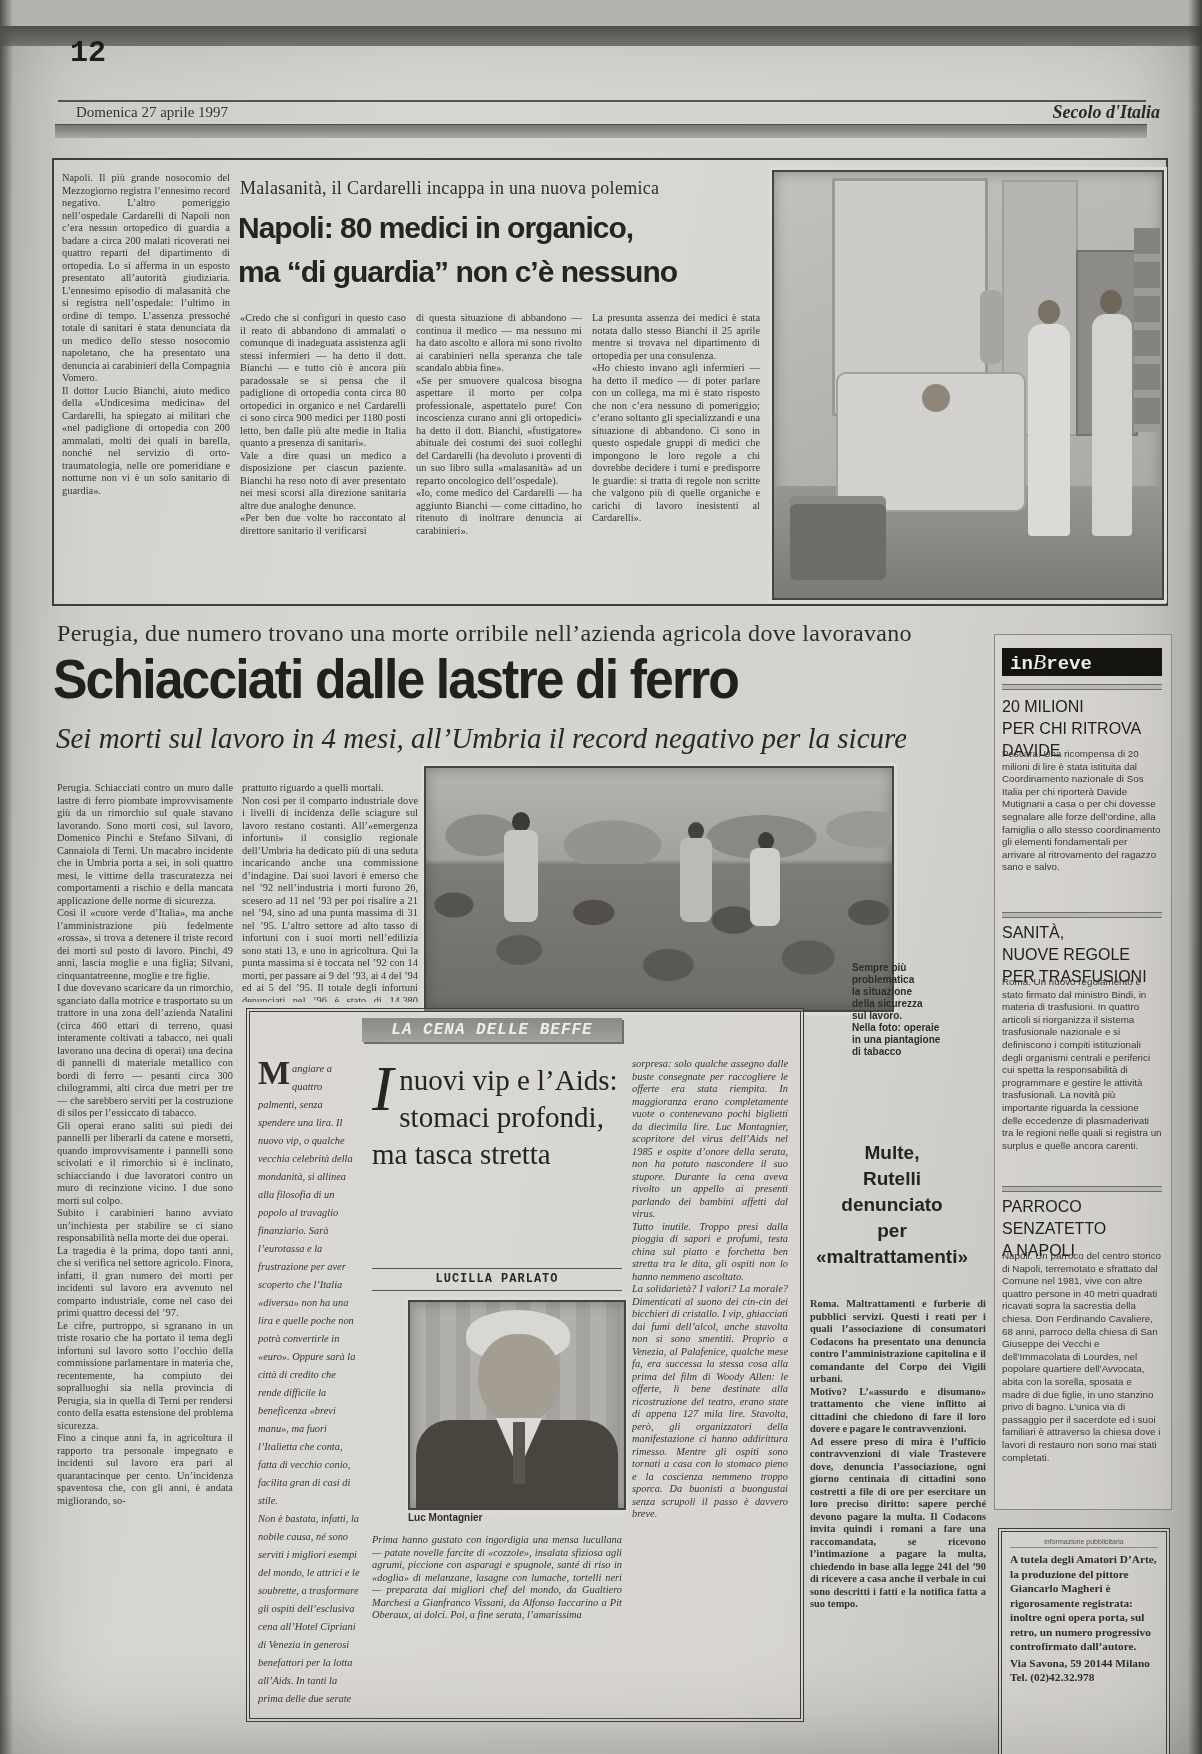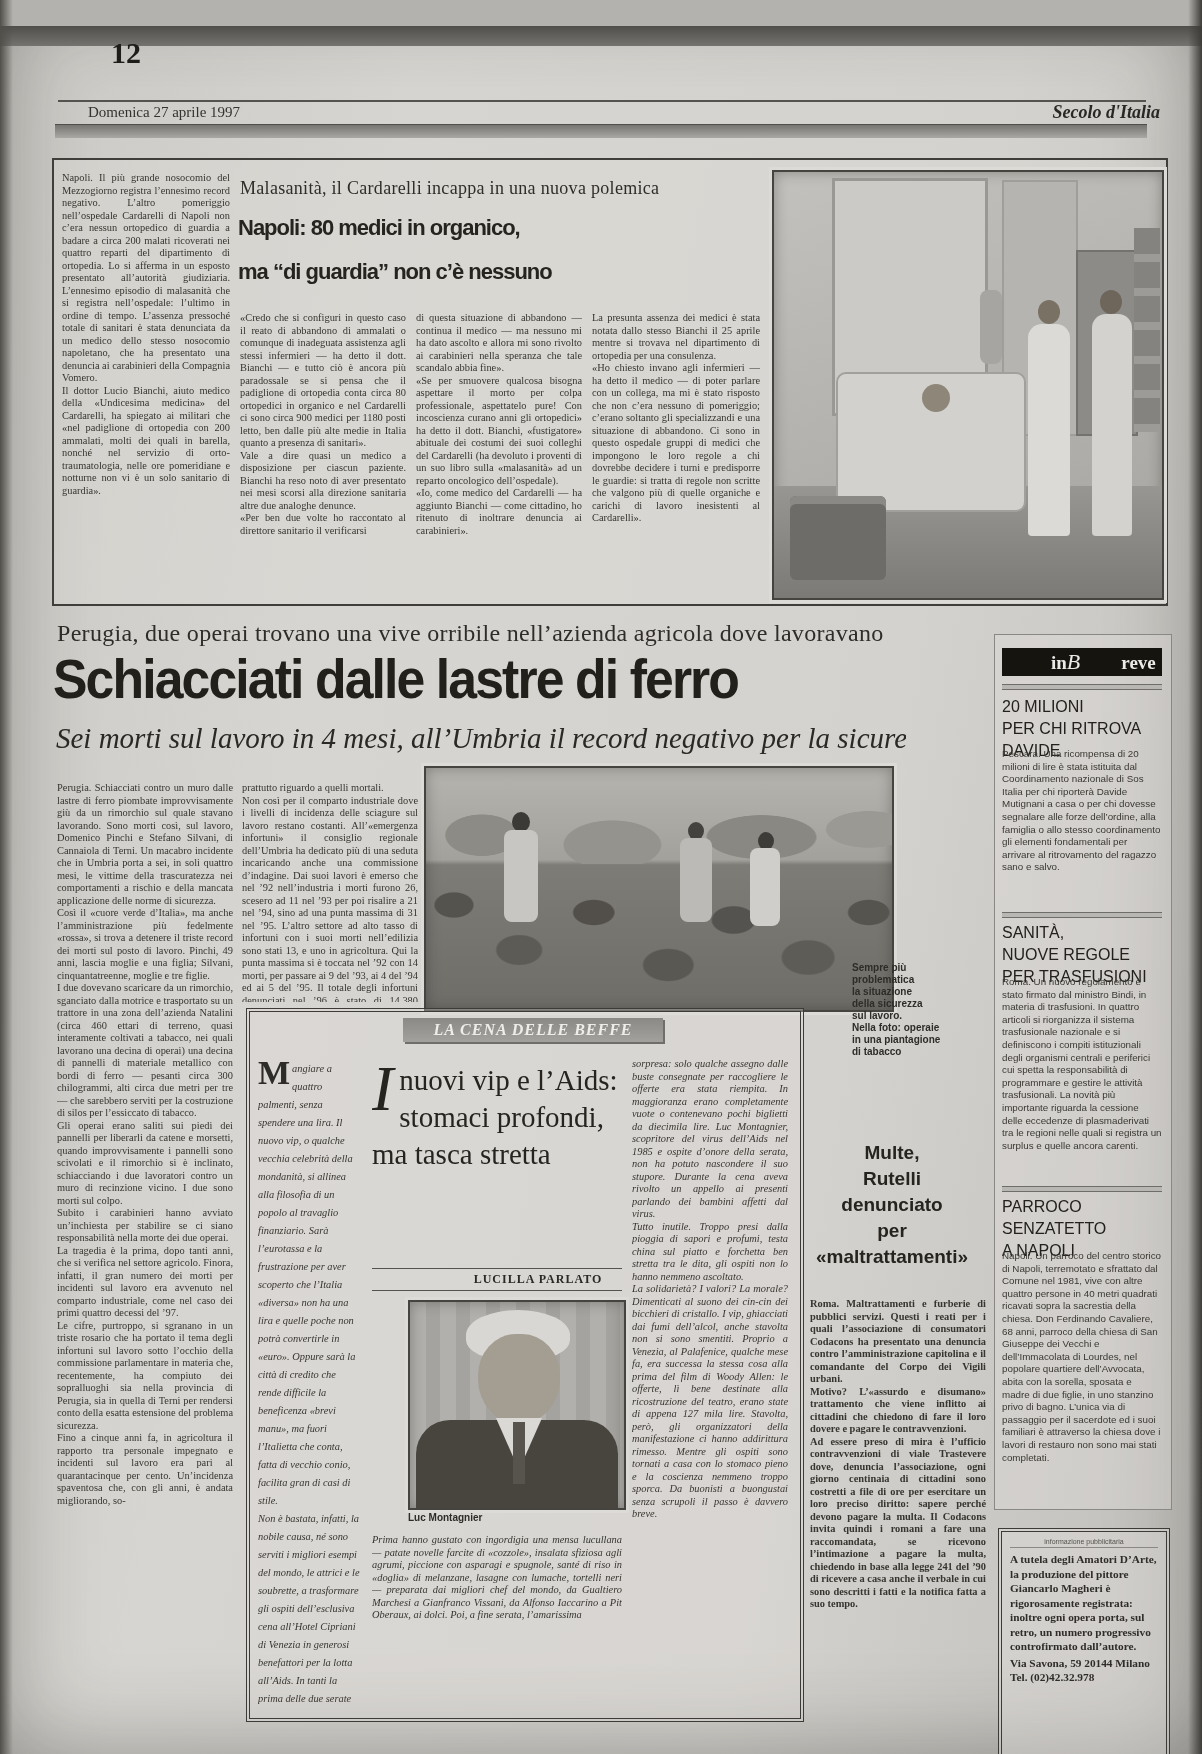--- a/index.html
+++ b/index.html
@@ -3,21 +3,21 @@
 <meta charset="utf-8">
 <style>
   html,body{margin:0;padding:0;background:#8d8b88;}
   #page{position:relative;width:1202px;height:1754px;overflow:hidden;
     background:linear-gradient(100deg,#cbc9c5 0%,#d7d5d1 28%,#d4d2ce 68%,#c0beba 100%);
     font-family:"Liberation Serif",serif;color:#2c2a26;
     box-shadow:inset 0 0 90px rgba(35,33,30,.38);}
   .abs{position:absolute;}
   .bodytxt{font-size:10.4px;line-height:12.5px;text-align:justify;white-space:pre-line;overflow:hidden;color:#37352f;}
   .bodytxt-i{font-style:italic;}
-  .sans{font-family:Liberation Serif, serif;margin-left:41px;}
+  .sans{font-family:Liberation Mono, monospace;}
   .kicker{font-size:18px;color:#2f2d29;letter-spacing:.3px;white-space:nowrap;overflow:hidden;}
   .hl-sans{font-family:"Liberation Sans",sans-serif;font-weight:bold;color:#26241f;white-space:pre-line;}
   .rule{background:#55534e;}
   .photo-frame{border:2px solid #46443f;box-shadow:0 0 0 3px #dddbd7, inset 0 0 14px rgba(30,28,25,.35);overflow:hidden;}
   .cap{font-family:"Liberation Sans",sans-serif;font-weight:bold;font-size:10px;line-height:12px;color:#2e2c28;white-space:pre-line;overflow:hidden;}
   .sb-title{font-family:"Liberation Sans",sans-serif;font-weight:normal;font-size:16px;line-height:22px;color:#23211d;white-space:pre-line;}
   .sb-body{font-family:"Liberation Sans",sans-serif;font-size:9.8px;line-height:12.6px;color:#3a3832;white-space:pre-line;overflow:hidden;}
   .sep{height:4px;border-top:1px solid #6f6d68;border-bottom:1px solid #6f6d68;background:#b9b7b3;}
   .shape{position:absolute;}
 </style>
@@ -28,32 +28,32 @@
 
   <div class="abs" style="left:0;top:0;width:1202px;height:26px;background:#b4b2ae;"></div>
   <div class="abs" style="left:0;top:26px;width:1202px;height:20px;background:linear-gradient(#504e4a,#757370);"></div>
   <div class="abs" style="left:0;top:0;width:13px;height:1754px;background:linear-gradient(90deg,#514f4a,rgba(81,79,74,0));"></div>
   <div class="abs" style="left:1188px;top:0;width:14px;height:1754px;background:linear-gradient(270deg,#3e3c38,rgba(62,60,56,0));"></div>
 
   <div class="abs sans" style="left:70px;top:36px;font-size:30px;font-weight:bold;color:#1f1d1a;">12</div>
 
 
   <div class="abs rule" style="left:58px;top:100px;width:1088px;height:2px;"></div>
-  <div class="abs" style="left:76px;top:104px;font-size:15px;color:#35332e;margin-left:12px;">Domenica 27 aprile 1997</div>
+  <div class="abs" style="left:76px;top:104px;font-size:15px;color:#35332e;">Domenica 27 aprile 1997</div>
   <div class="abs" style="left:960px;top:102px;width:200px;text-align:right;font-size:18px;font-weight:bold;font-style:italic;color:#2a2824;">Secolo d'Italia</div>
   <div class="abs" style="left:55px;top:124px;width:1092px;height:13px;background:linear-gradient(#777571,#aaa8a4);border-top:1px solid #514f4b;"></div>
 
   <div class="abs" style="left:52px;top:158px;width:1112px;height:444px;border:2px solid #403e3a;background:rgba(222,220,216,.35);"></div>
 
   <div class="abs bodytxt" style="left:62px;top:172px;width:168px;height:420px;">Napoli. Il più grande nosocomio del Mezzogiorno registra l’ennesimo record negativo. L’altro pomeriggio nell’ospedale Cardarelli di Napoli non c’era nessun ortopedico di guardia a badare a circa 200 malati ricoverati nei quattro reparti del dipartimento di ortopedia. Lo si afferma in un esposto presentato all’autorità giudiziaria. L’ennesimo episodio di malasanità che si registra nell’ospedale: l’ultimo in ordine di tempo. L’assenza pressoché totale di sanitari è stata denunciata da un medico dello stesso nosocomio napoletano, che ha presentato una denuncia ai carabinieri della Compagnia Vomero.
 Il dottor Lucio Bianchi, aiuto medico della «Undicesima medicina» del Cardarelli, ha spiegato ai militari che «nel padiglione di ortopedia con 200 ammalati, molti dei quali in barella, nonché nel servizio di orto-traumatologia, nelle ore pomeridiane e notturne non vi è un solo sanitario di guardia».</div>
 
   <div class="abs kicker" style="left:240px;top:178px;width:525px;">Malasanità, il Cardarelli incappa in una nuova polemica</div>
 
-  <div class="abs hl-sans" style="left:238px;top:206px;width:540px;font-size:22px;line-height:44px;letter-spacing:-1px;">Napoli: 80 medici in organico,
+  <div class="abs hl-sans" style="left:238px;top:206px;width:540px;font-size:30px;line-height:44px;letter-spacing:-1px;">Napoli: 80 medici in organico,
 ma “di guardia” non c’è nessuno</div>
 
   <div class="abs bodytxt" style="left:240px;top:312px;width:166px;height:282px;">«Credo che si configuri in questo caso il reato di abbandono di ammalati o comunque di inadeguata assistenza agli stessi infermieri — ha detto il dott. Bianchi — e tutto ciò è ancora più paradossale se si pensa che il padiglione di ortopedia conta circa 80 ortopedici in organico e nel Cardarelli ci sono circa 900 medici per 1180 posti letto, ben dalle più alte medie in Italia quanto a presenza di sanitari».
 Vale a dire quasi un medico a disposizione per ciascun paziente. Bianchi ha reso noto di aver presentato nei mesi scorsi alla direzione sanitaria altre due analoghe denunce.
 «Per ben due volte ho raccontato al direttore sanitario il verificarsi</div>
   <div class="abs bodytxt" style="left:416px;top:312px;width:166px;height:282px;">di questa situazione di abbandono — continua il medico — ma nessuno mi ha dato ascolto e allora mi sono rivolto ai carabinieri nella speranza che tale scandalo abbia fine».
 «Se per smuovere qualcosa bisogna aspettare il morto per colpa professionale, aspettatelo pure! Con incoscienza curano anni gli ortopedici» ha detto il dott. Bianchi, «fustigatore» abituale dei costumi dei suoi colleghi del Cardarelli (ha devoluto i proventi di un suo libro sulla «malasanità» ad un reparto oncologico dell’ospedale).
 «Io, come medico del Cardarelli — ha aggiunto Bianchi — come cittadino, ho ritenuto di inoltrare denuncia ai carabinieri».</div>
   <div class="abs bodytxt" style="left:592px;top:312px;width:168px;height:282px;">La presunta assenza dei medici è stata notata dallo stesso Bianchi il 25 aprile mentre si trovava nel dipartimento di ortopedia per una consulenza.
 «Ho chiesto invano agli infermieri — ha detto il medico — di poter parlare con un collega, ma mi è stato risposto che non c’era nessuno di pomeriggio; c’erano soltanto gli specializzandi e una situazione di abbandono. Ci sono in questo ospedale gruppi di medici che impongono le loro regole a chi dovrebbe decidere i turni e predisporre le guardie: si tratta di regole non scritte che valgono più di quelle organiche e carichi di lavoro inesistenti al Cardarelli».</div>
@@ -67,21 +67,21 @@
     <div class="shape" style="left:62px;top:200px;width:186px;height:136px;background:#d3d1cd;border:2px solid #a2a09c;border-radius:10px;"></div>
     <div class="shape" style="left:148px;top:212px;width:28px;height:28px;background:#8e8679;border-radius:50%;"></div>
     <div class="shape" style="left:206px;top:118px;width:22px;height:74px;background:#a7a5a1;border-radius:8px;"></div>
     <div class="shape" style="left:254px;top:152px;width:42px;height:212px;background:#dcdad6;border-radius:14px 14px 4px 4px;"></div>
     <div class="shape" style="left:264px;top:128px;width:22px;height:24px;background:#7a7165;border-radius:50%;"></div>
     <div class="shape" style="left:318px;top:142px;width:40px;height:222px;background:#d4d2ce;border-radius:14px 14px 4px 4px;"></div>
     <div class="shape" style="left:326px;top:118px;width:22px;height:24px;background:#6e665b;border-radius:50%;"></div>
     <div class="shape" style="left:16px;bottom:18px;width:96px;height:84px;background:#6e6c68;border-radius:6px;box-shadow:inset 0 8px 0 #8b8985;"></div>
   </div>
 
-  <div class="abs kicker" style="left:57px;top:620px;width:860px;font-size:24px;">Perugia, due operai trovano una vive orribile nell’azienda agricola dove lavoravano</div>
+  <div class="abs kicker" style="left:57px;top:620px;width:860px;font-size:24px;">Perugia, due numero trovano una morte orribile nell’azienda agricola dove lavoravano</div>
 
   <div class="abs hl-sans" style="left:53px;top:648px;width:920px;font-size:55px;line-height:62px;letter-spacing:-2px;transform:scaleX(.94);transform-origin:left;color:#22201b;">Schiacciati dalle lastre di ferro</div>
 
   <div class="abs" style="left:56px;top:722px;width:850px;font-size:29px;font-style:italic;color:#2b2925;white-space:nowrap;overflow:hidden;">Sei morti sul lavoro in 4 mesi, all’Umbria il record negativo per la sicurezza</div>
 
   <div class="abs bodytxt" style="left:57px;top:782px;width:176px;height:910px;">Perugia. Schiacciati contro un muro dalle lastre di ferro piombate improvvisamente giù da un rimorchio sul quale stavano lavorando. Sono morti così, sul lavoro, Domenico Pinchi e Stefano Silvani, di Cannaiola di Terni. Un macabro incidente che in Umbria porta a sei, in soli quattro mesi, le vittime della trascuratezza nei comportamenti a rischio e della mancata applicazione delle norme di sicurezza.
 Così il «cuore verde d’Italia», ma anche l’amministrazione più fedelmente «rossa», si trova a detenere il triste record dei morti sul posto di lavoro. Pinchi, 49 anni, lascia moglie e una figlia; Silvani, cinquantatreenne, moglie e tre figlie.
 I due dovevano scaricare da un rimorchio, sganciato dalla motrice e trasportato su un trattore in una zona dell’azienda Natalini (circa 460 ettari di terreno, quasi interamente coltivati a tabacco, nei quali lavorano una decina di operai) una decina di pannelli di materiale metallico con bordi di ferro — pesanti circa 300 chilogrammi, alti circa due metri per tre — che sarebbero serviti per la costruzione di silos per l’essiccato di tabacco.
 Gli operai erano saliti sui piedi dei pannelli per liberarli da catene e morsetti, quando improvvisamente i pannelli sono scivolati e il rimorchio si è inclinato, schiacciando i due lavoratori contro un muro di recinzione vicino. I due sono morti sul colpo.
 Subito i carabinieri hanno avviato un’inchiesta per stabilire se ci siano responsabilità nella morte dei due operai.

